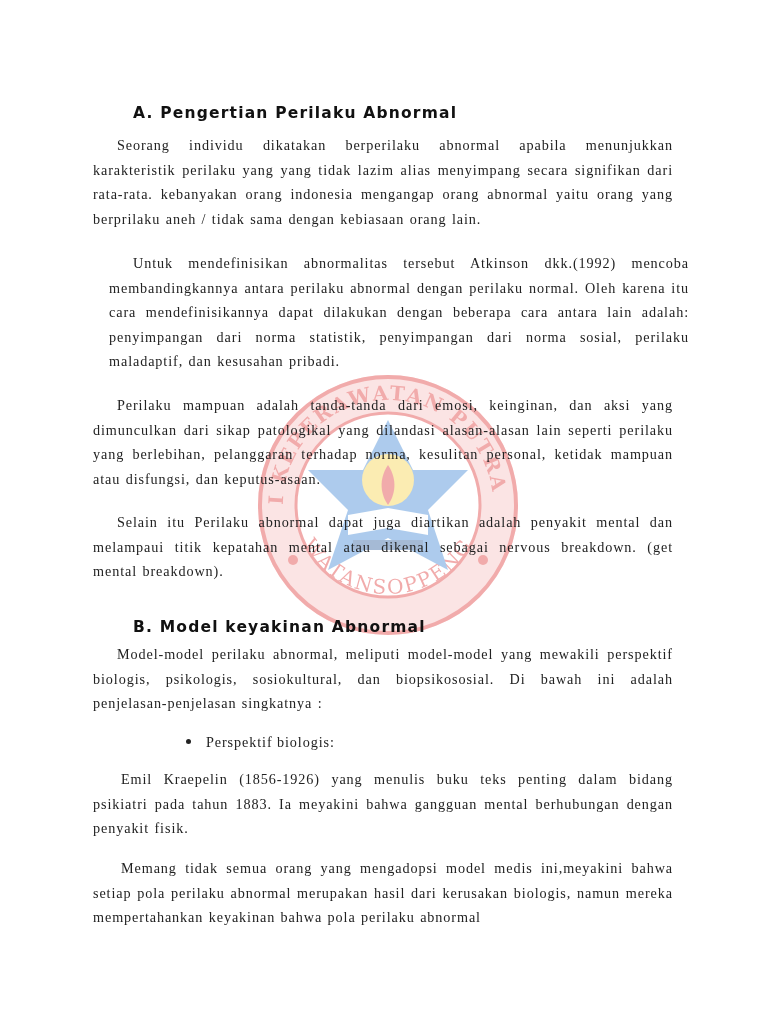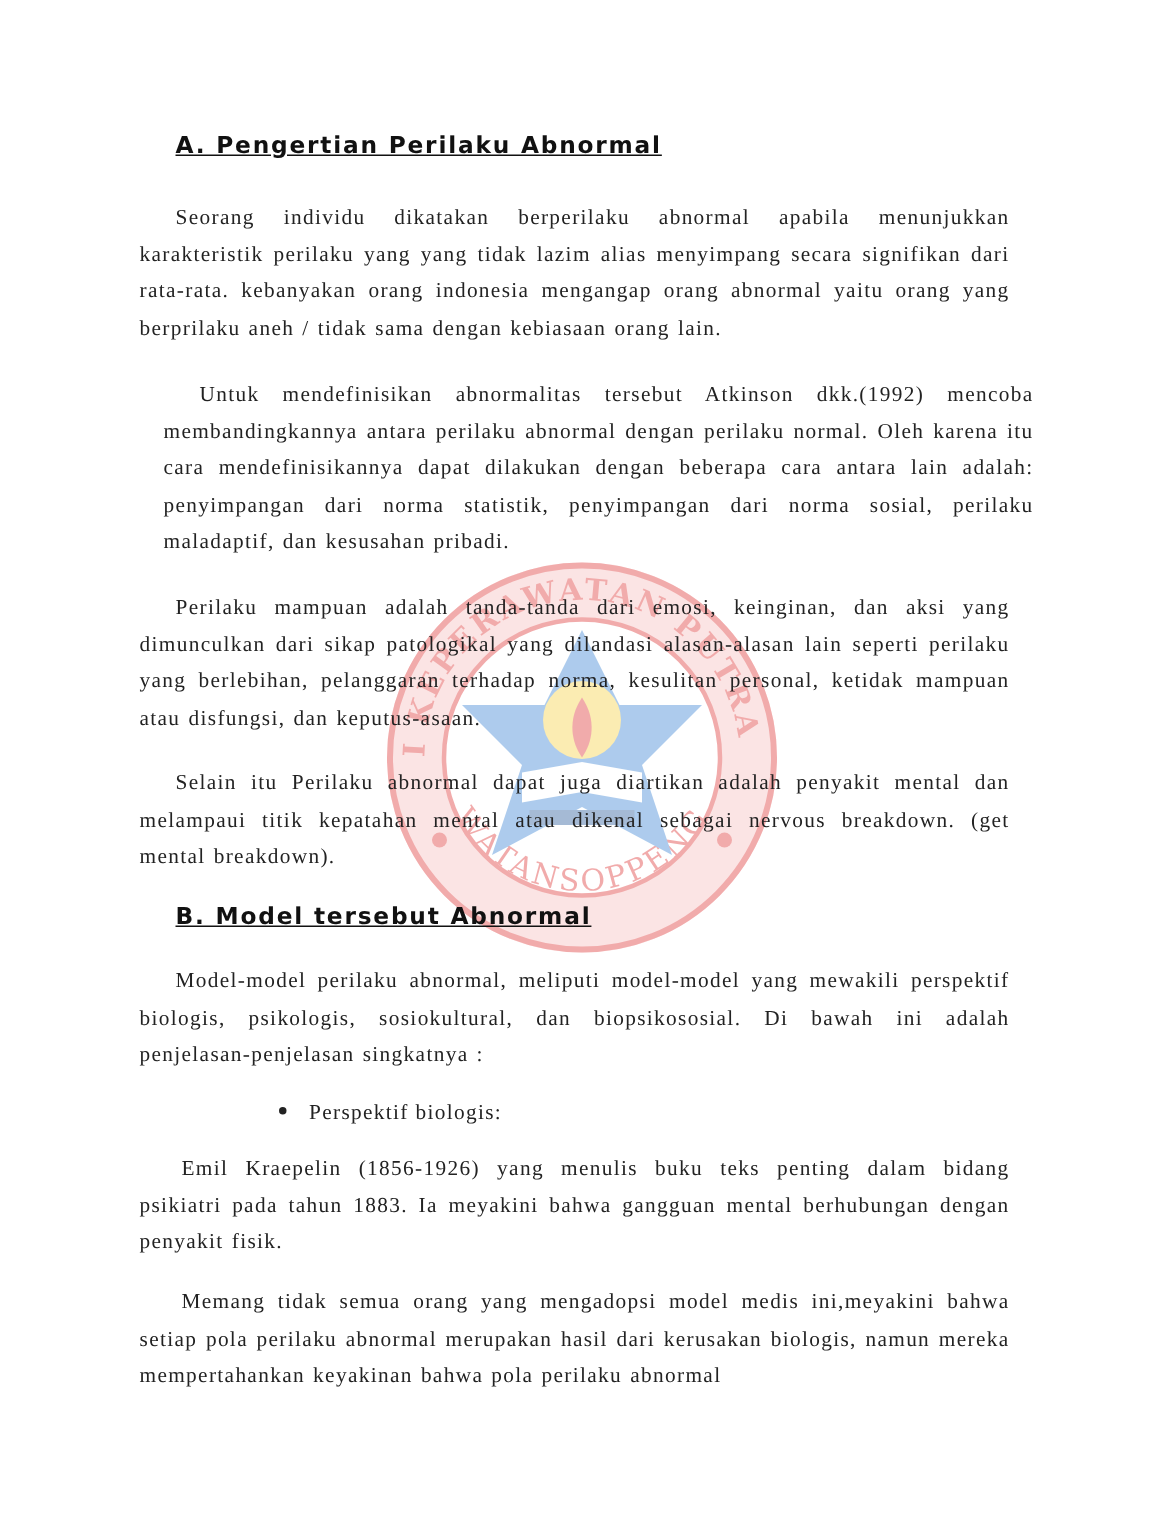--- a/index.html
+++ b/index.html
@@ -42,23 +42,22 @@
       letter-spacing: 0.9px;
     }
     .heading {
       position: absolute;
       left: 24px;
       font-family: "DejaVu Sans", "Liberation Sans", sans-serif;
       font-weight: bold;
       font-size: 15.5px;
       letter-spacing: 1.2px;
       color: #111111;
-      margin: 0;
+      margin: 16px;
       white-space: nowrap;
-      text-decoration: underline;
     }
     .para {
       position: absolute;
       left: 0;
       width: 580px;
       margin: 0;
       line-height: 24.6px;
       text-align: justify;
       text-indent: 24px;
       word-spacing: 1px;
@@ -124,21 +123,21 @@
     <h2 class="heading" style="top:88px;">A.  Pengertian Perilaku Abnormal</h2>
 
     <p class="para" style="top:133px;">Seorang individu dikatakan berperilaku abnormal apabila menunjukkan karakteristik perilaku yang yang tidak lazim alias menyimpang secara signifikan dari rata-rata. kebanyakan orang indonesia mengangap orang abnormal yaitu orang yang berprilaku aneh / tidak sama dengan kebiasaan orang lain.</p>
 
     <p class="para" style="top:251px;margin-left:16px;">Untuk mendefinisikan abnormalitas tersebut Atkinson dkk.(1992) mencoba membandingkannya antara perilaku abnormal dengan perilaku normal. Oleh karena itu cara mendefinisikannya dapat dilakukan dengan beberapa cara antara lain adalah: penyimpangan dari norma statistik, penyimpangan dari norma sosial, perilaku maladaptif, dan kesusahan pribadi.</p>
 
     <p class="para" style="top:393px;">Perilaku mampuan adalah tanda-tanda dari emosi, keinginan, dan aksi yang dimunculkan dari sikap patologikal yang dilandasi alasan-alasan lain seperti perilaku yang berlebihan, pelanggaran terhadap norma, kesulitan personal, ketidak mampuan atau disfungsi, dan keputus-asaan.</p>
 
     <p class="para" style="top:510px;">Selain itu Perilaku abnormal dapat juga diartikan adalah penyakit mental dan melampaui titik kepatahan mental atau dikenal sebagai nervous breakdown. (get mental breakdown).</p>
 
-    <h2 class="heading" style="top:602px;">B. Model tersebut Abnormal</h2>
+    <h2 class="heading" style="top:602px;">B. Model keyakinan Abnormal</h2>
 
     <p class="para" style="top:642px;">Model-model perilaku abnormal, meliputi model-model yang mewakili perspektif biologis, psikologis, sosiokultural, dan biopsikososial. Di bawah ini adalah penjelasan-penjelasan singkatnya :</p>
 
     <div class="bullet-item" style="top:730px;">
       <span class="bullet-dot"></span><span>Perspektif biologis:</span>
     </div>
 
     <p class="para wide-indent" style="top:767px;">Emil Kraepelin (1856-1926) yang menulis buku teks penting dalam bidang psikiatri pada tahun 1883. Ia meyakini bahwa gangguan mental berhubungan dengan penyakit fisik.</p>
 
     <p class="para wide-indent" style="top:856px;">Memang tidak semua orang yang mengadopsi model medis ini,meyakini bahwa setiap pola perilaku abnormal merupakan hasil dari kerusakan biologis, namun mereka mempertahankan keyakinan bahwa pola perilaku abnormal</p>

